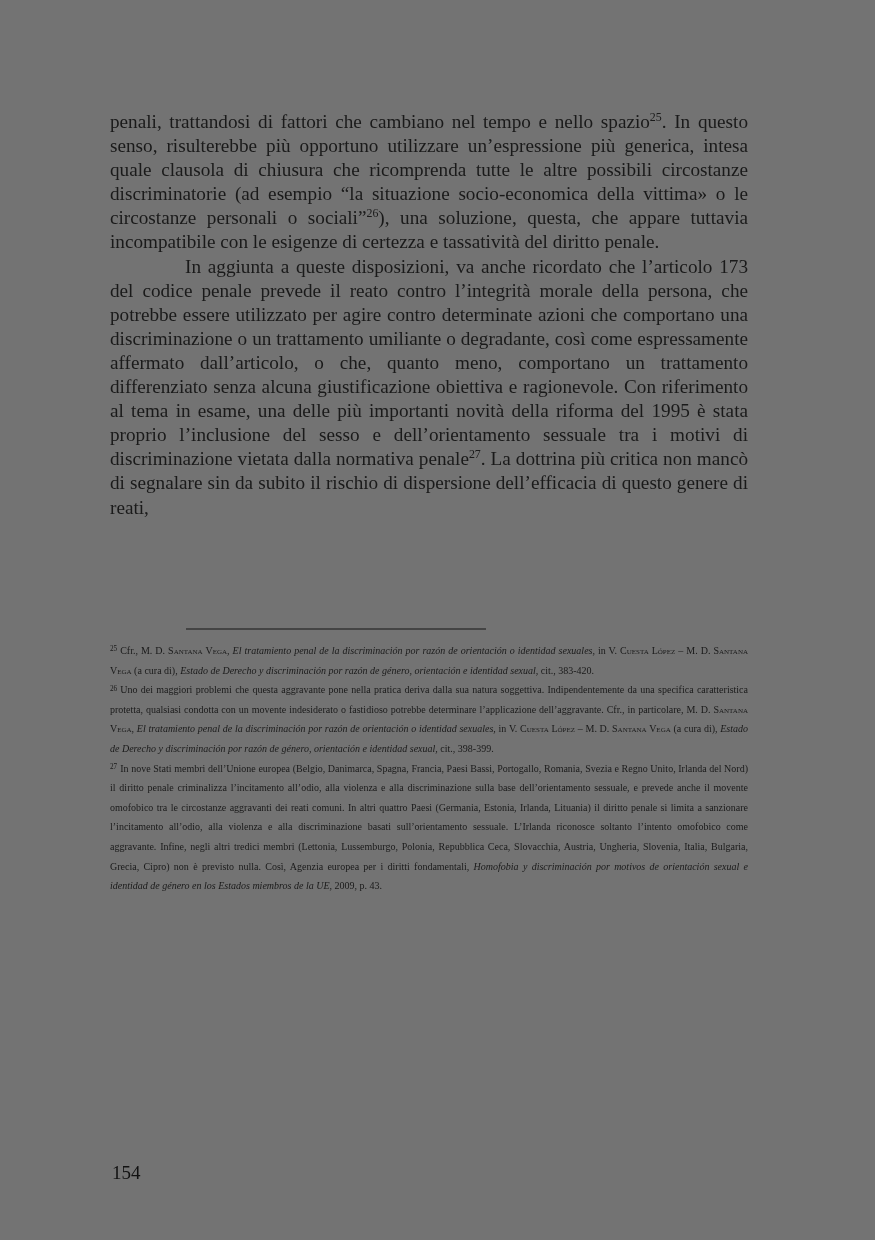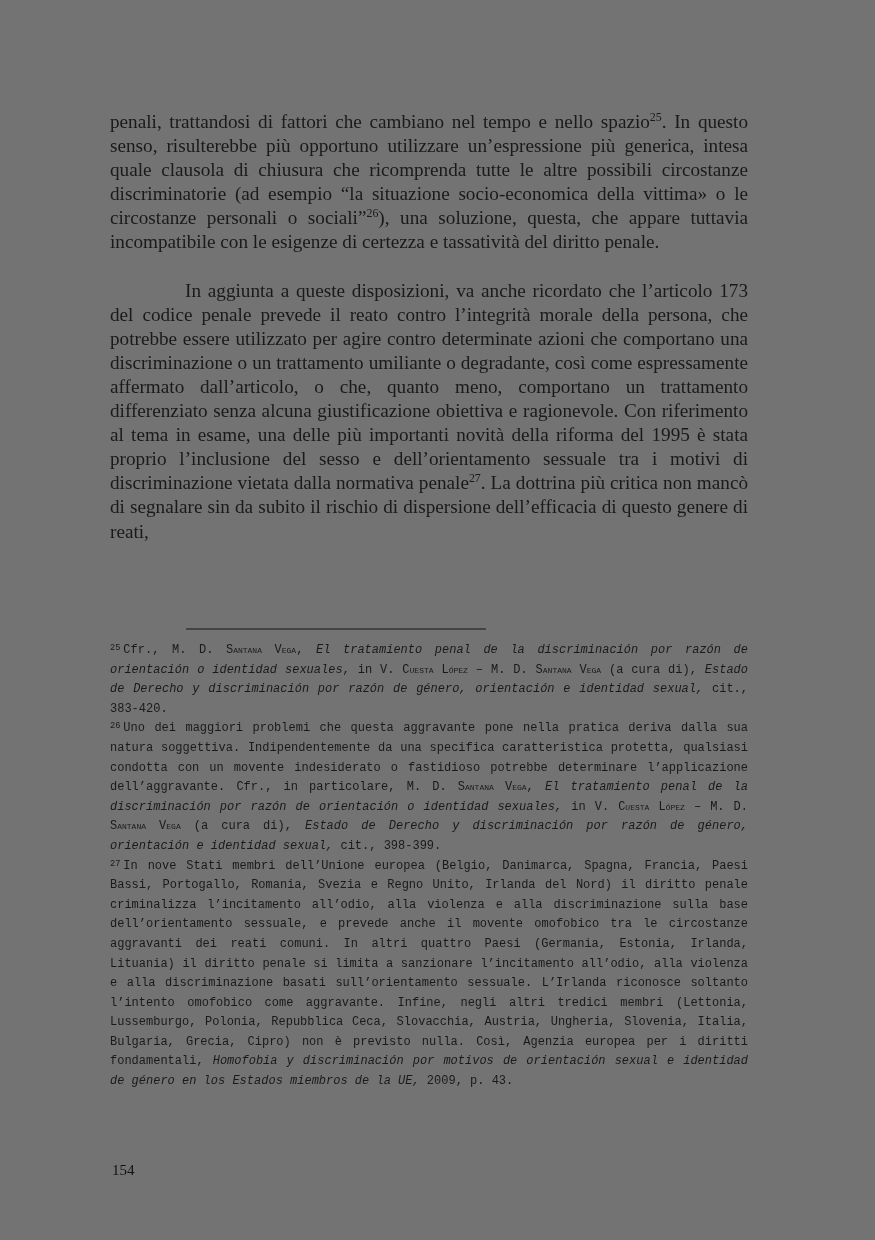--- a/index.html
+++ b/index.html
@@ -30,65 +30,63 @@
       font-size: 19.2px;
       line-height: 24.1px;
       text-align: justify;
       hyphens: none;
     }
     .body-text p {
       margin: 0;
     }
     .body-text p.indent {
       text-indent: 75px;
-      margin-top: 24px;
     }
     sup {
       font-size: 0.62em;
       line-height: 0;
       vertical-align: 0.55em;
     }
     .separator {
       position: absolute;
       left: 186px;
       top: 628px;
       width: 300px;
       height: 2px;
       background: #444444;
     }
     .footnotes {
       position: absolute;
       left: 110px;
       top: 641px;
       width: 638px;
-      font-size: 12px;
+      font-size: 10px;
       line-height: 19.6px;
       text-align: justify;
-      font-family: Liberation Mono, monospace;
     }
     .footnote {
       margin: 0;
     }
     .fn-num {
       font-size: 0.72em;
       vertical-align: 0.35em;
       line-height: 0;
       margin-right: 3px;
     }
     .sc {
       font-variant: small-caps;
     }
     em {
       font-style: italic;
     }
     .page-number {
       position: absolute;
       left: 112px;
       top: 1162px;
-      font-size: 15px;
+      font-size: 19px;
       font-family: "Liberation Serif", serif;
       color: #111111;
     }
   </style>
 </head>
 <body>
 
 <div class="page">
 
   <div class="body-text">

